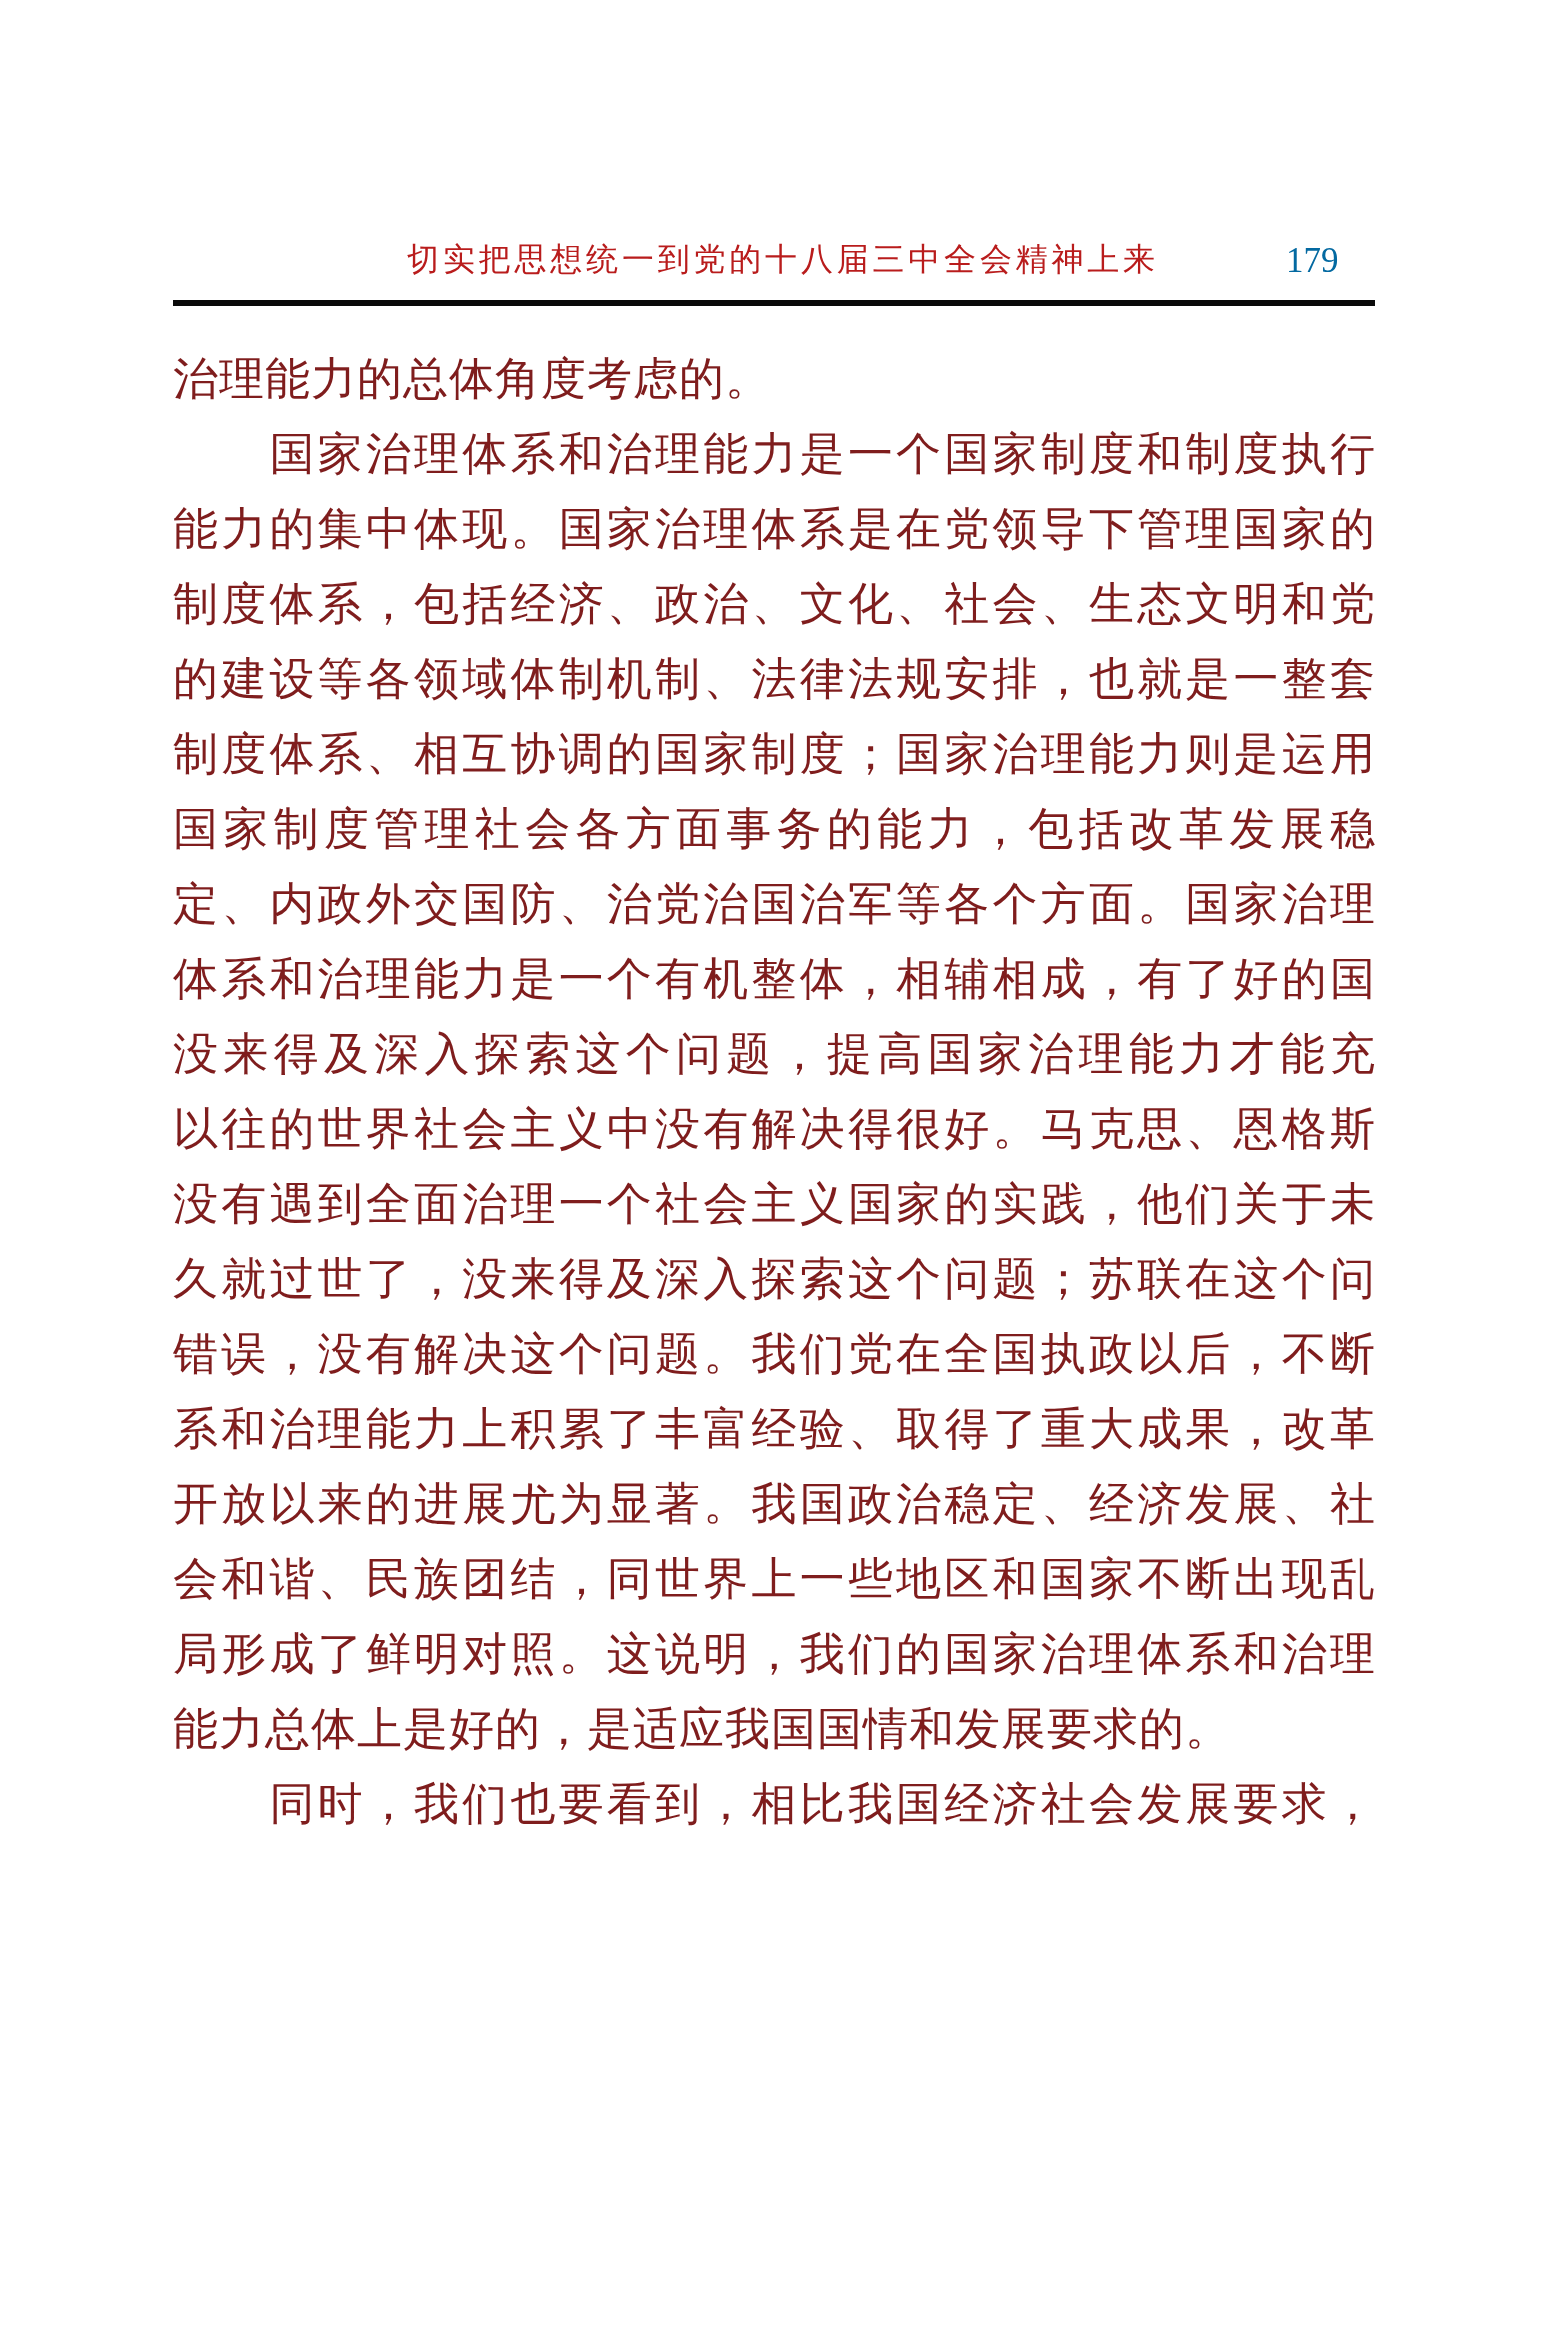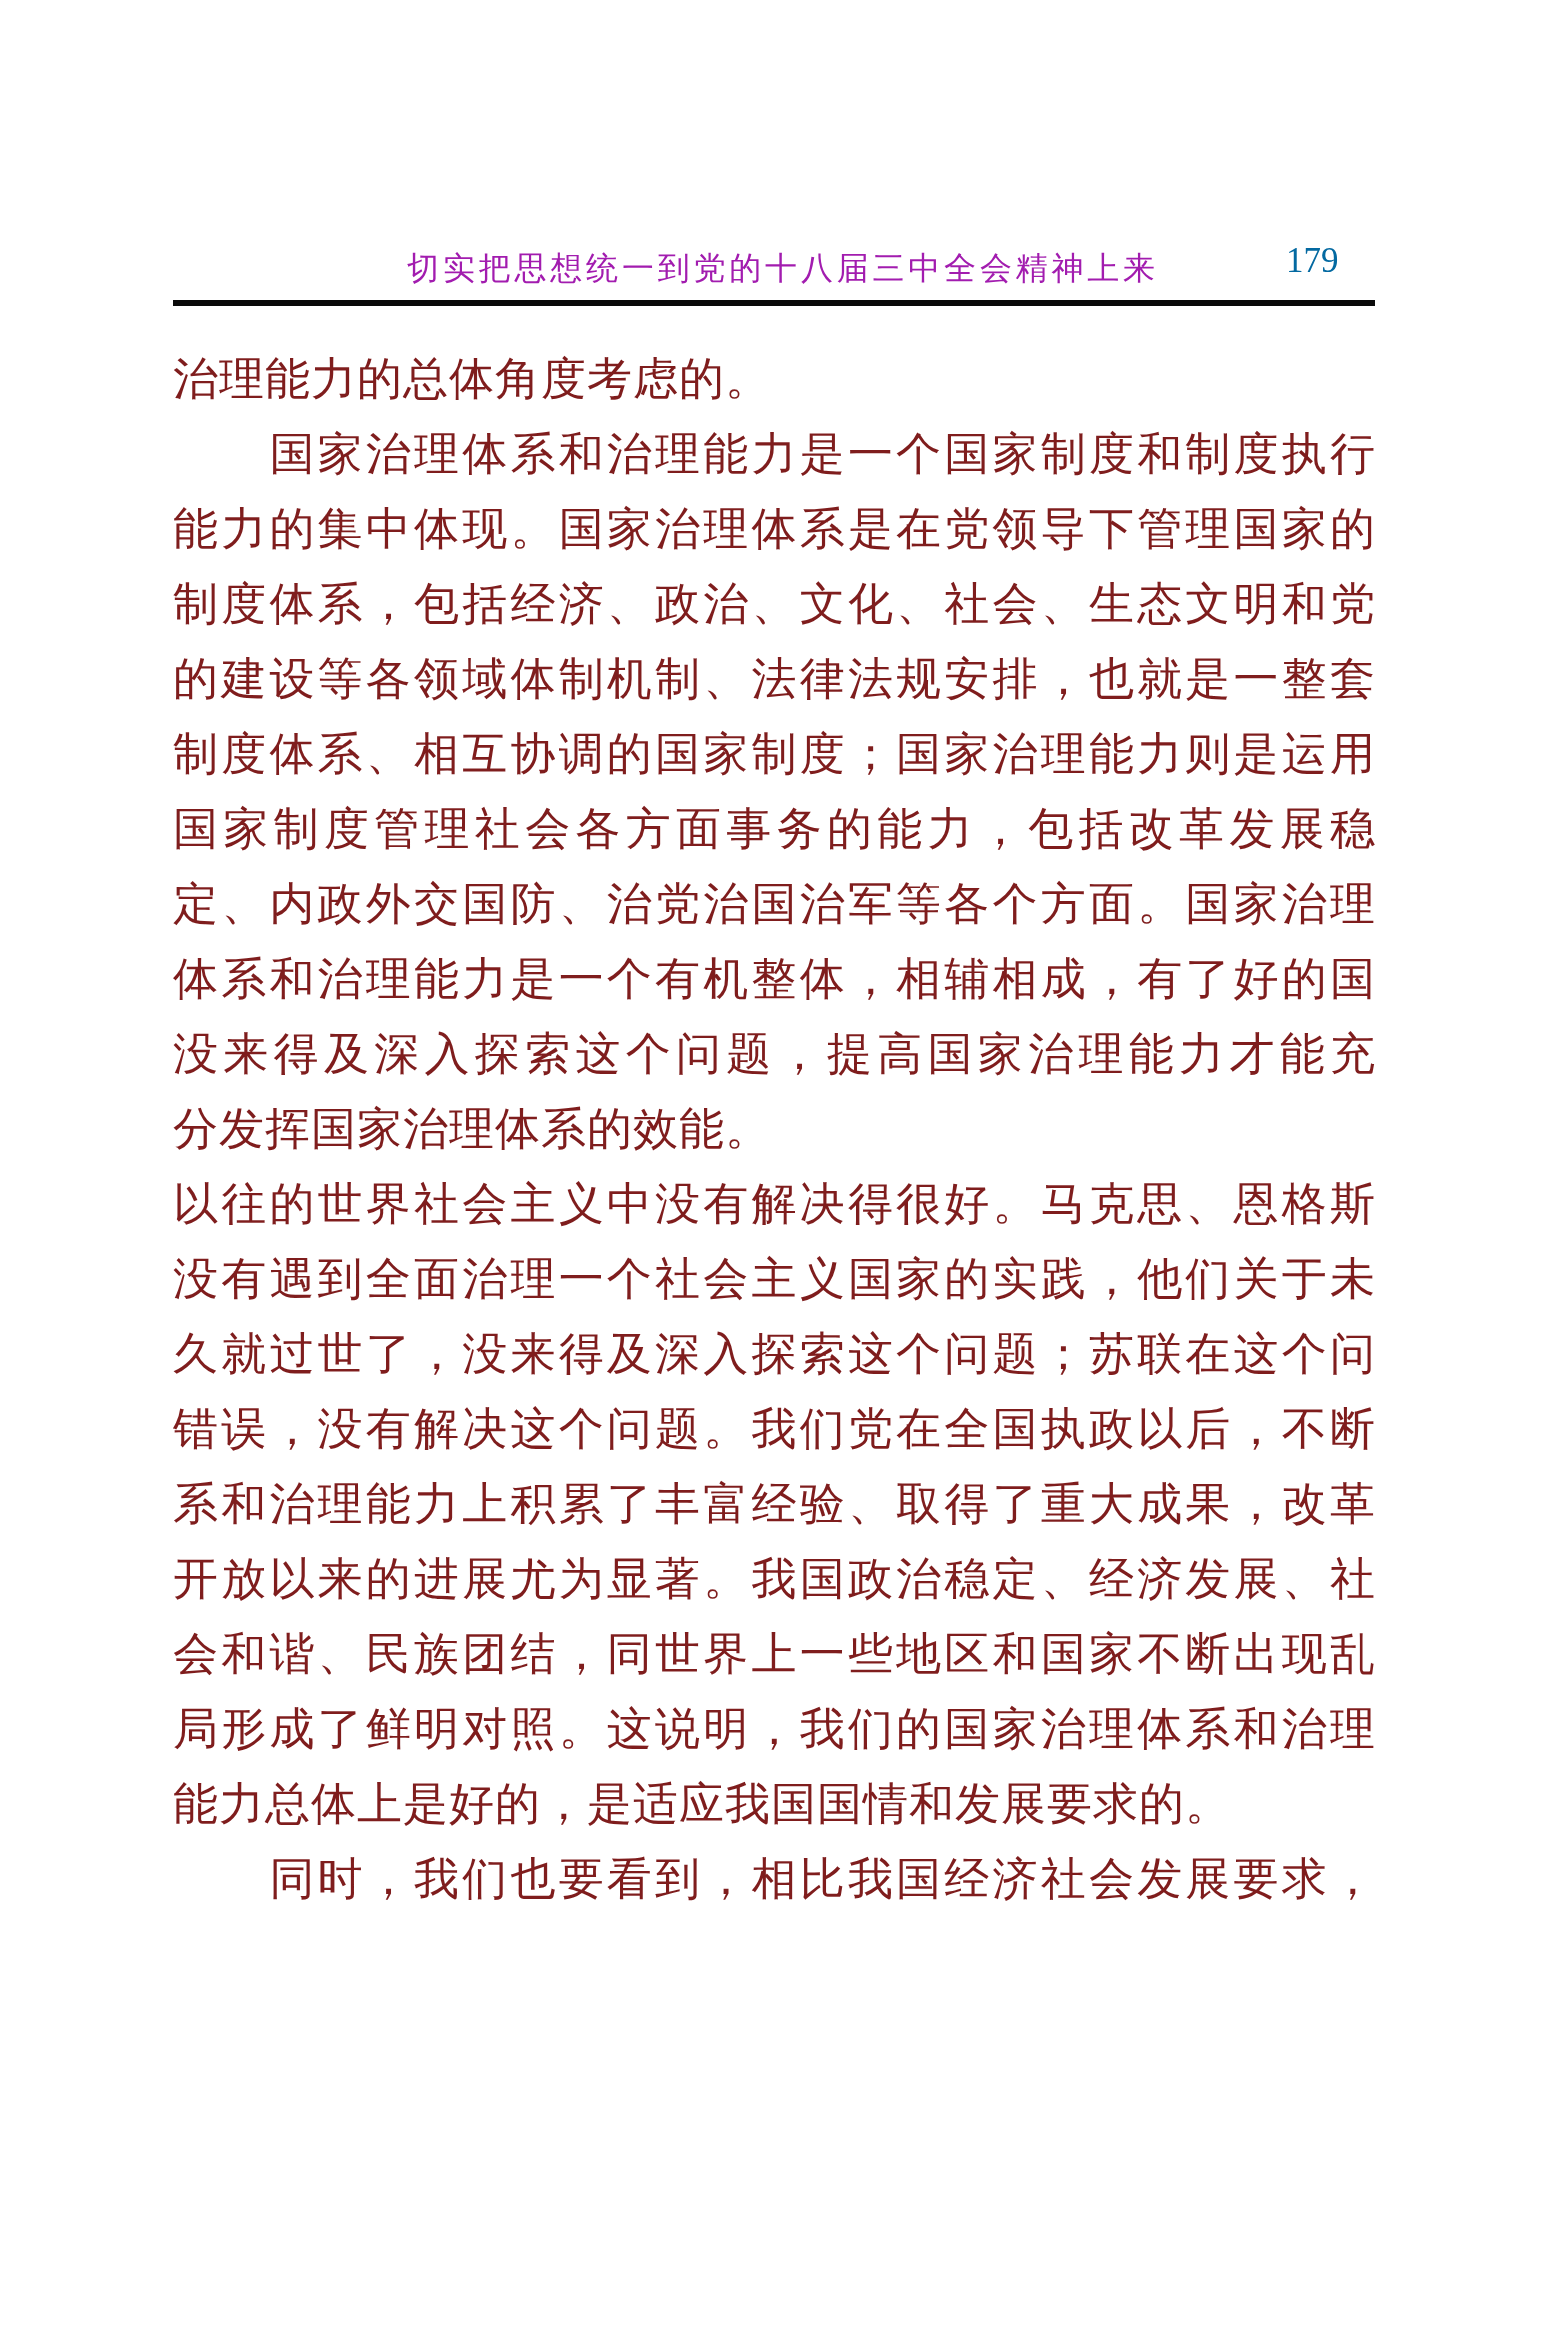--- a/index.html
+++ b/index.html
@@ -18,23 +18,22 @@
   }
   .running-head {
     position: absolute;
     top: 238px;
     left: 0;
     width: 100%;
     text-align: center;
     font-size: 32px;
     letter-spacing: 3.8px;
     line-height: 42px;
-    color: #a21caf;
+    color: #b91c1c;
     white-space: nowrap;
-    margin-top: 9px;
   }
   .page-number {
     position: absolute;
     top: 242px;
     left: 1286px;
     font-size: 35px;
     line-height: 38px;
     color: #0369a1;
   }
   .header-rule {
@@ -83,21 +82,20 @@
     <div class="line no-just">治理能力的总体角度考虑的。</div>
     <div class="line">　　国家治理体系和治理能力是一个国家制度和制度执行</div>
     <div class="line">能力的集中体现。国家治理体系是在党领导下管理国家的</div>
     <div class="line">制度体系，包括经济、政治、文化、社会、生态文明和党</div>
     <div class="line">的建设等各领域体制机制、法律法规安排，也就是一整套</div>
     <div class="line">制度体系、相互协调的国家制度；国家治理能力则是运用</div>
     <div class="line">国家制度管理社会各方面事务的能力，包括改革发展稳</div>
     <div class="line">定、内政外交国防、治党治国治军等各个方面。国家治理</div>
     <div class="line">体系和治理能力是一个有机整体，相辅相成，有了好的国</div>
     <div class="line">没来得及深入探索这个问题，提高国家治理能力才能充</div>
-    <div class="line no-just">分发挥国家治理体系的效能。</div>
     <div class="line">以往的世界社会主义中没有解决得很好。马克思、恩格斯</div>
     <div class="line">没有遇到全面治理一个社会主义国家的实践，他们关于未</div>
     <div class="line">久就过世了，没来得及深入探索这个问题；苏联在这个问</div>
     <div class="line">错误，没有解决这个问题。我们党在全国执政以后，不断</div>
     <div class="line">系和治理能力上积累了丰富经验、取得了重大成果，改革</div>
     <div class="line">开放以来的进展尤为显著。我国政治稳定、经济发展、社</div>
     <div class="line">会和谐、民族团结，同世界上一些地区和国家不断出现乱</div>
     <div class="line">局形成了鲜明对照。这说明，我们的国家治理体系和治理</div>
     <div class="line no-just">能力总体上是好的，是适应我国国情和发展要求的。</div>
     <div class="line">　　同时，我们也要看到，相比我国经济社会发展要求，</div>

